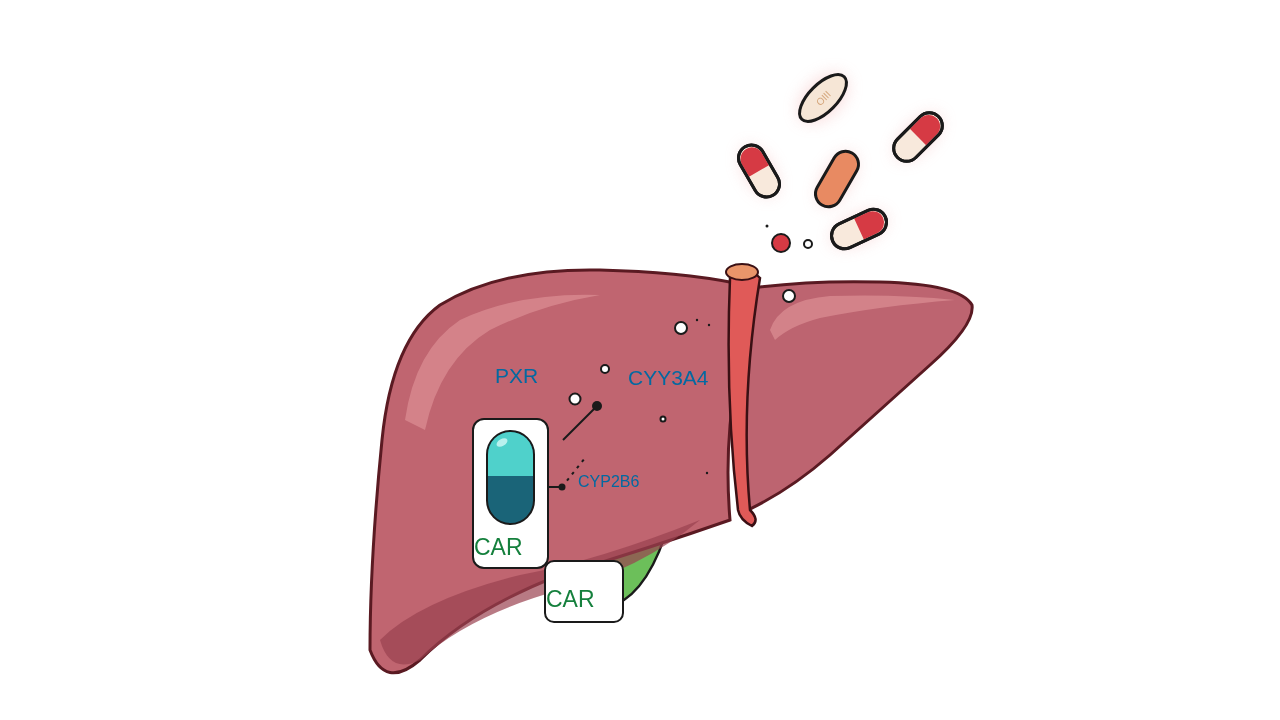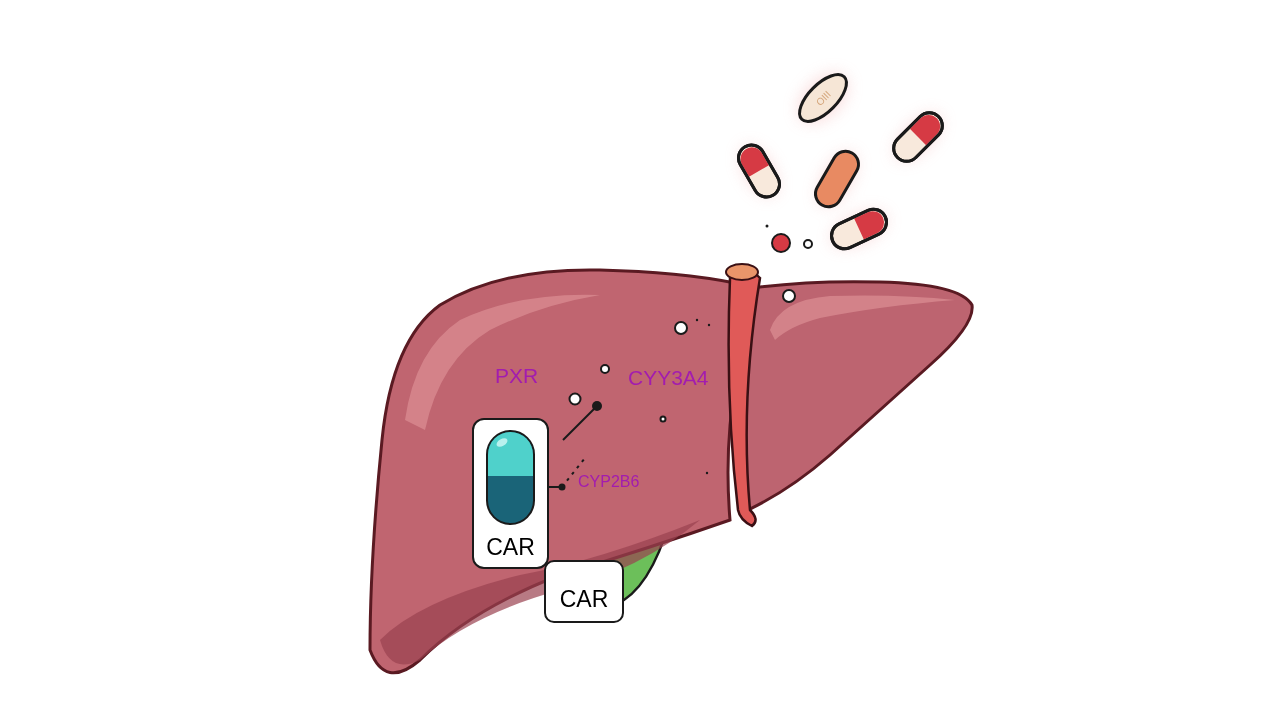--- a/index.html
+++ b/index.html
@@ -1,25 +1,25 @@
 <!DOCTYPE html>
 <html><head>
 <meta charset="utf-8">
 <style>
   html, body { margin:0; padding:0; }
   body { width:1280px; height:720px; background:#ffffff; overflow:hidden; position:relative; font-family:"Liberation Sans", sans-serif; }
   #stage { position:absolute; left:0; top:0; width:1280px; height:720px; }
-  .lbl { position:absolute; color:#a21caf; font-family:"Liberation Sans", sans-serif; }
+  .lbl { position:absolute; color:#0369a1; font-family:"Liberation Sans", sans-serif; }
   .lbl-pxr { left:495px; top:364px; font-size:21px; }
   .lbl-cyp3a4 { left:628px; top:366px; font-size:21px; }
   .lbl-cyp2b6 { left:578px; top:436px; font-size:16px;margin-top:37px; }
   .car-box { position:absolute; background:#fff; border:2.5px solid #1a1a1a; border-radius:12px; box-sizing:border-box; }
   .car-main { left:472px; top:418px; width:77px; height:151px; }
   .car-back { left:544px; top:560px; width:80px; height:63px; border-radius:10px; }
-  .car-label { position:absolute; left:0; right:0; text-align:center; color:#000000; font-size:23px; }
+  .car-label { position:absolute; left:0; right:0; color:#15803d; font-size:23px; }
   .car-main .car-label { bottom:6px; }
   .car-back .car-label { bottom:8px; }
   .capsule { position:absolute; left:12px; top:10px; width:49px; height:95px; border:2.5px solid #1a1a1a; border-radius:25px; overflow:hidden; box-sizing:border-box; background:#1a6478; }
   .capsule .top { position:absolute; left:0; right:0; top:0; height:48%; background:#4fd1cb; }
   .capsule .shine { position:absolute; left:8px; top:7px; width:12px; height:7px; background:#b9f1ee; border-radius:50%; transform:rotate(-30deg); }
 </style>
 </head>
 <body>
 
 <div id="stage">

